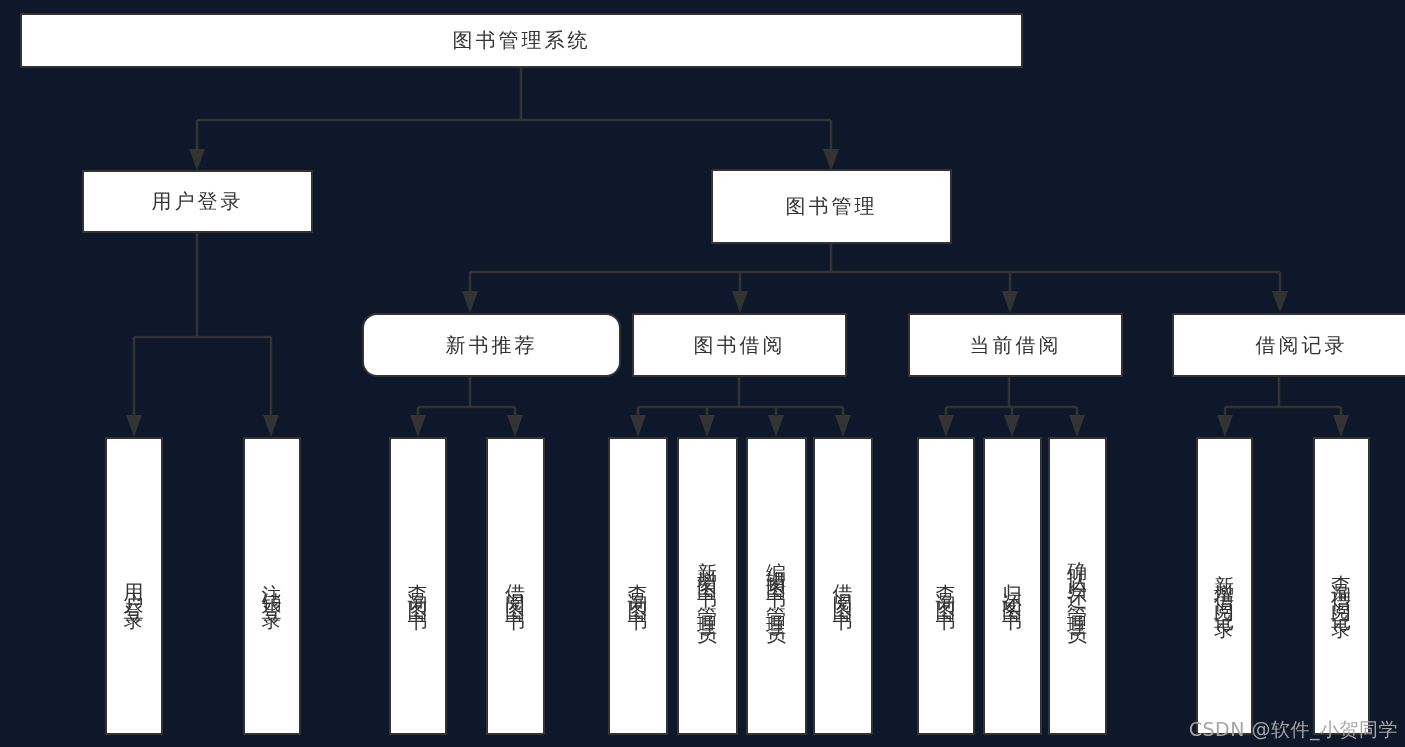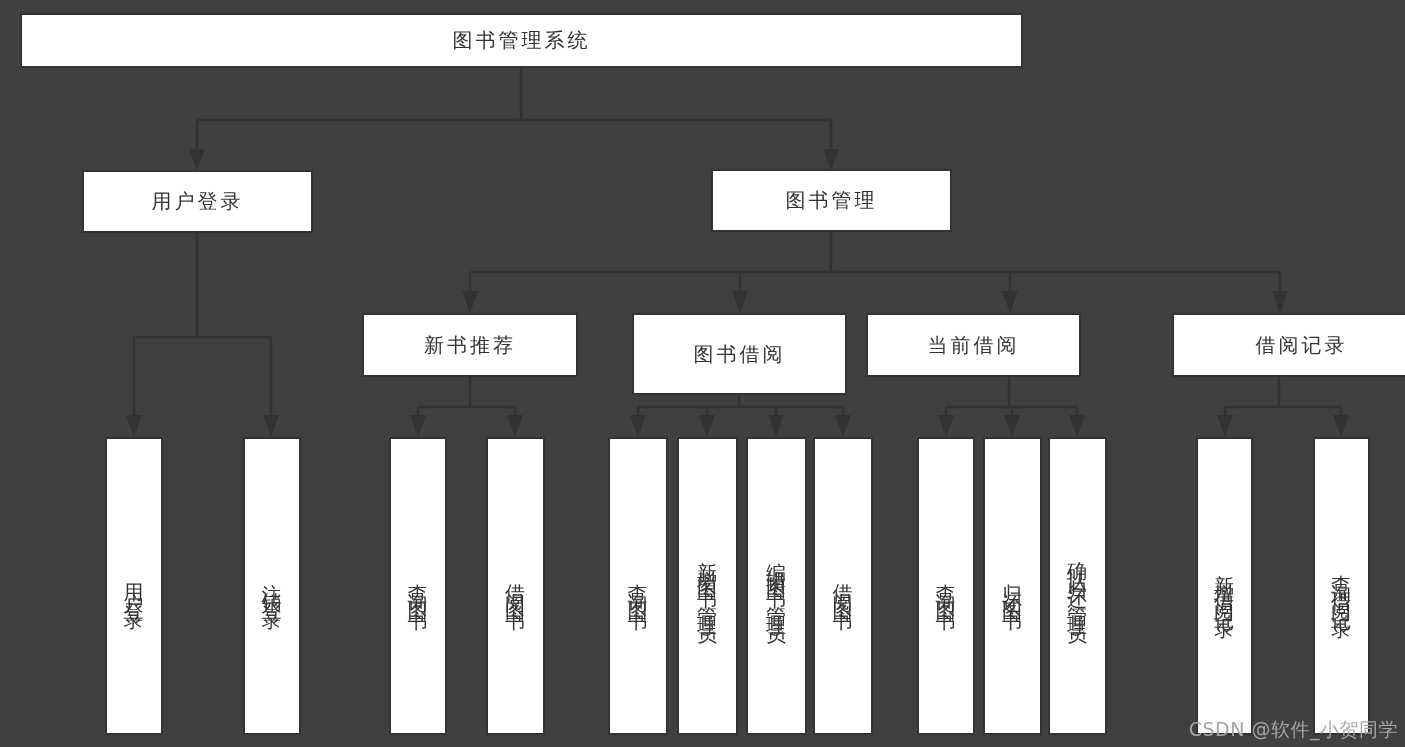--- a/index.html
+++ b/index.html
@@ -5,21 +5,21 @@
   html, body {
     margin: 0;
     padding: 0;
     background: #ffffff;
     font-family: "DejaVu Sans", "Liberation Sans", sans-serif;
   }
   .canvas {
     position: relative;
     width: 1405px;
     height: 747px;
-    background: #404040;
+    background: #0f172a;
     overflow: hidden;
   }
   .connectors {
     position: absolute;
     left: 0;
     top: 0;
     z-index: 1;
   }
   .node {
     position: absolute;
@@ -104,25 +104,25 @@
       <polygon points="1069,415 1085,415 1077,437"></polygon>
 
       <polygon points="1217,415 1233,415 1225,437"></polygon>
       <polygon points="1333,415 1349,415 1341,437"></polygon>
     </g>
   </svg>
 
   <div class="node hbox" style="left:20px; top:13px; width:1003px; height:55px;">图书管理系统</div>
 
   <div class="node hbox" style="left:82px; top:170px; width:231px; height:63px;">用户登录</div>
-  <div class="node hbox" style="left:711px; top:169px; width:241px; height:63px;">图书管理</div>
+  <div class="node hbox" style="left:711px; top:169px; width:241px; height:75px;">图书管理</div>
 
-  <div class="node hbox" style="left:362px; top:313px; width:216px; height:64px;">新书推荐</div>
-  <div class="node hbox" style="left:632px; top:313px; width:215px; height:82px;">图书借阅</div>
-  <div class="node hbox" style="left:866px; top:313px; width:215px; height:64px;">当前借阅</div>
+  <div class="node hbox" style="left:362px; top:313px; width:259px; height:64px;border-radius:15px;">新书推荐</div>
+  <div class="node hbox" style="left:632px; top:313px; width:215px; height:64px;">图书借阅</div>
+  <div class="node hbox" style="left:908px; top:313px; width:215px; height:64px;">当前借阅</div>
   <div class="node hbox" style="left:1172px; top:313px; width:259px; height:64px;">借阅记录</div>
 
   <div class="node vbox" style="left:105px; top:437px; width:58px; height:298px;">用户登录</div>
   <div class="node vbox" style="left:243px; top:437px; width:58px; height:298px;">注销登录</div>
 
   <div class="node vbox" style="left:389px; top:437px; width:58px; height:298px;">查询图书</div>
   <div class="node vbox" style="left:486px; top:437px; width:59px; height:298px;">借阅图书</div>
 
   <div class="node vbox" style="left:608px; top:437px; width:60px; height:298px;">查询图书</div>
   <div class="node vbox" style="left:677px; top:437px; width:61px; height:298px;">新增图书（管理员）</div>

